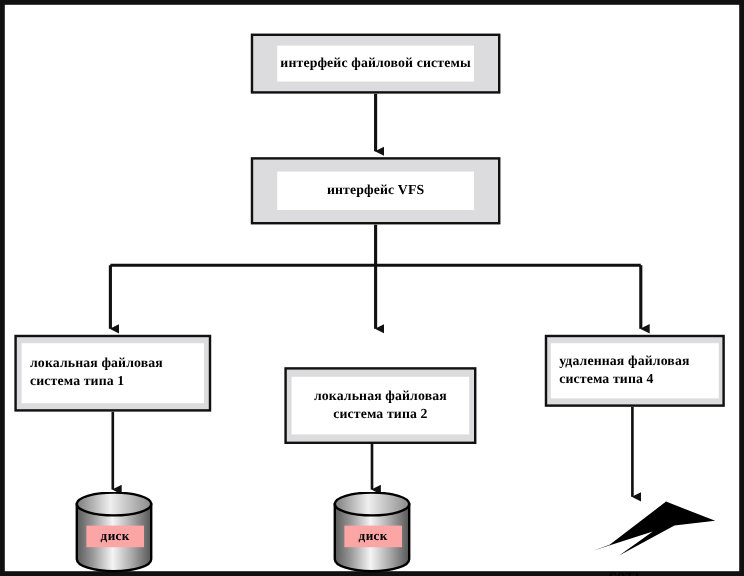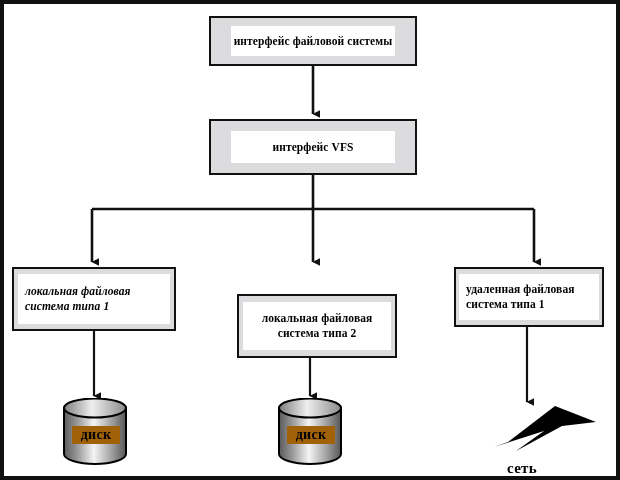--- a/index.html
+++ b/index.html
@@ -8,21 +8,21 @@
     font-family:"Liberation Serif", serif;
     width:620px;height:480px;overflow:hidden;
   }
   #frame{
     position:relative;
     width:620px;height:480px;
     box-sizing:border-box;
     border:4px solid #111111;
     background:#ffffff;
   }
-  .canvas{position:absolute;left:0;top:0;width:612px;height:444px;}
+  .canvas{position:absolute;left:0;top:12px;width:612px;height:444px;}
 
   
   .box{
     position:absolute;
     box-sizing:border-box;
     background:#dcdcde;
     border:2px solid #111111;
     display:flex;align-items:center;justify-content:center;
   }
   .box .inner{
@@ -38,38 +38,38 @@
   }
   .box .inner.left{justify-content:flex-start;text-align:left;padding-left:7px;}
 
   #box-fs{left:205px;top:12px;width:208px;height:50px;}
   #box-fs .inner{width:164px;height:30px;}
 
   #box-vfs{left:205px;top:115px;width:208px;height:56px;}
   #box-vfs .inner{width:164px;height:32px;}
 
   #box-local1{left:8px;top:263px;width:164px;height:64px;}
-  #box-local1 .inner{width:152px;height:50px;font-style:italic;}
+  #box-local1 .inner{width:152px;height:50px;}
 
   #box-local2{left:233px;top:263px;width:160px;height:64px;margin-top:27px;}
   #box-local2 .inner{width:148px;height:48px;}
 
   #box-remote1{left:450px;top:263px;width:150px;height:60px;}
   #box-remote1 .inner{width:140px;height:46px;}
 
   
   #wires{position:absolute;left:0;top:0;width:620px;height:480px;}
 
   
   .disk{position:absolute;}
   .disk .label{
     position:absolute;
-    background:#a16207;
+    background:#fca5a5;
     font-weight:bold;
-    font-size:14px;
+    font-size:11px;
     color:#000000;
     display:flex;align-items:center;justify-content:center;
     letter-spacing:0.3px;
   }
   #disk1{left:58px;top:394px;width:66px;height:68px;}
   #disk2{left:273px;top:394px;width:66px;height:68px;}
   .disk .label{left:10px;top:28px;width:48px;height:18px;}
 
   
   #net{position:absolute;left:478px;top:398px;width:120px;height:60px;}
@@ -121,21 +121,21 @@
 
     <div class="box" id="box-local1">
       <div class="inner left">локальная файловая система типа 1</div>
     </div>
 
     <div class="box" id="box-local2">
       <div class="inner">локальная файловая система типа 2</div>
     </div>
 
     <div class="box" id="box-remote1">
-      <div class="inner left">удаленная файловая система типа 1</div>
+      <div class="inner left">удаленная файловая система типа 4</div>
     </div>
 
     <div class="disk" id="disk1">
       <svg width="66" height="68" viewBox="0 0 66 68" xmlns="http://www.w3.org/2000/svg">
         <defs>
           <linearGradient id="cyl1" x1="0" y1="0" x2="1" y2="0">
             <stop offset="0%" stop-color="#5a5a5a"></stop>
             <stop offset="22%" stop-color="#9a9a9a"></stop>
             <stop offset="48%" stop-color="#f4f4f4"></stop>
             <stop offset="75%" stop-color="#a6a6a6"></stop>

